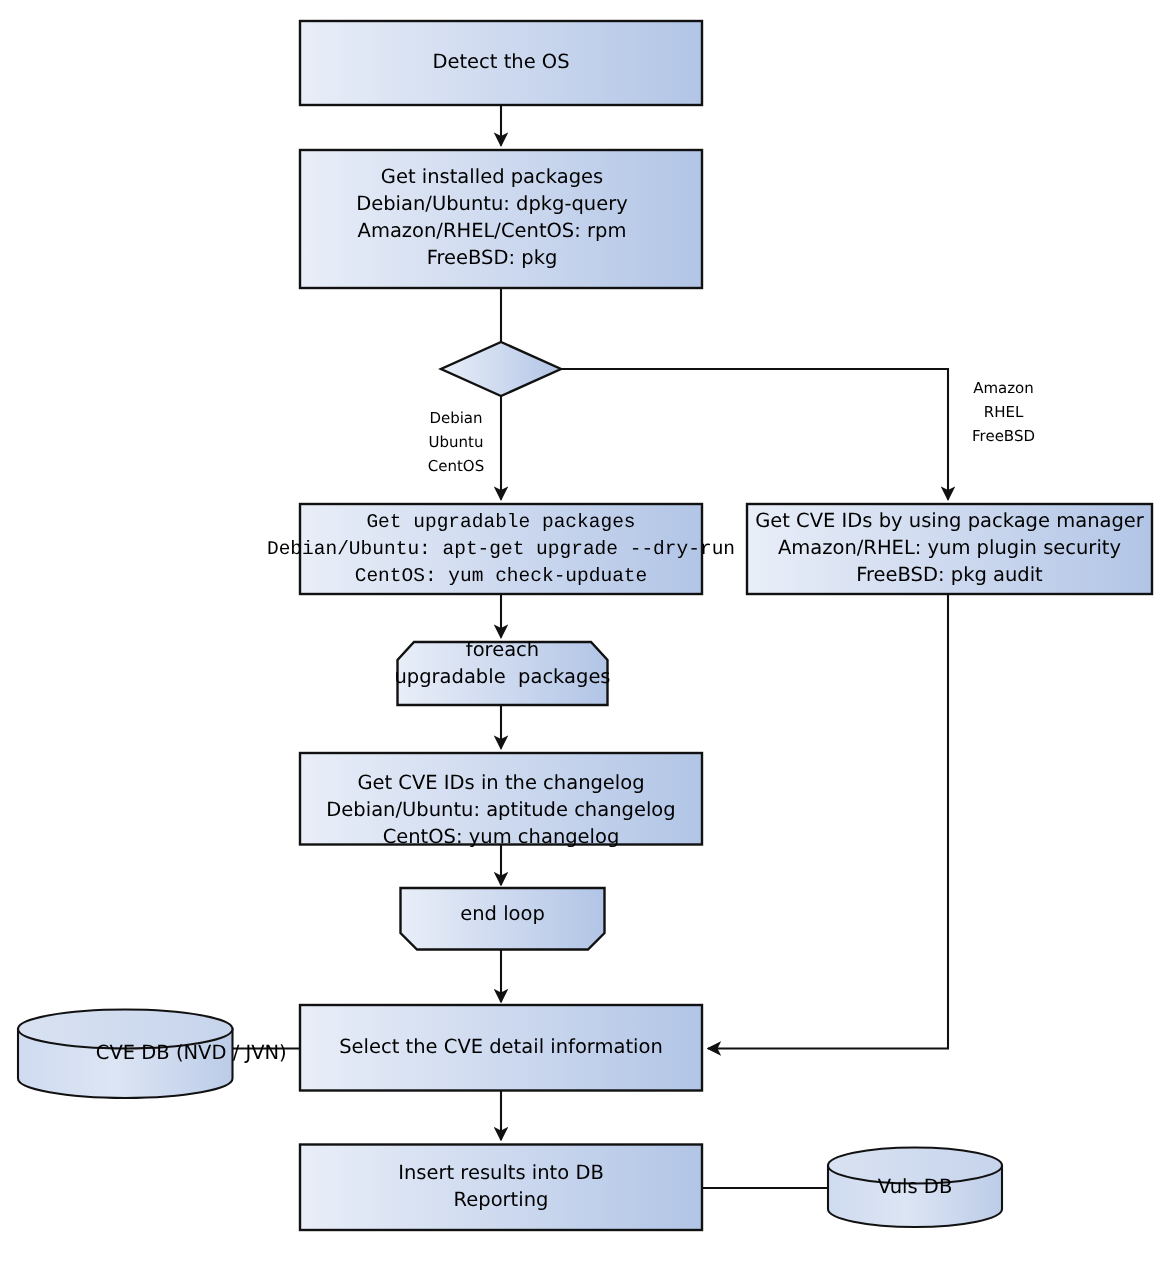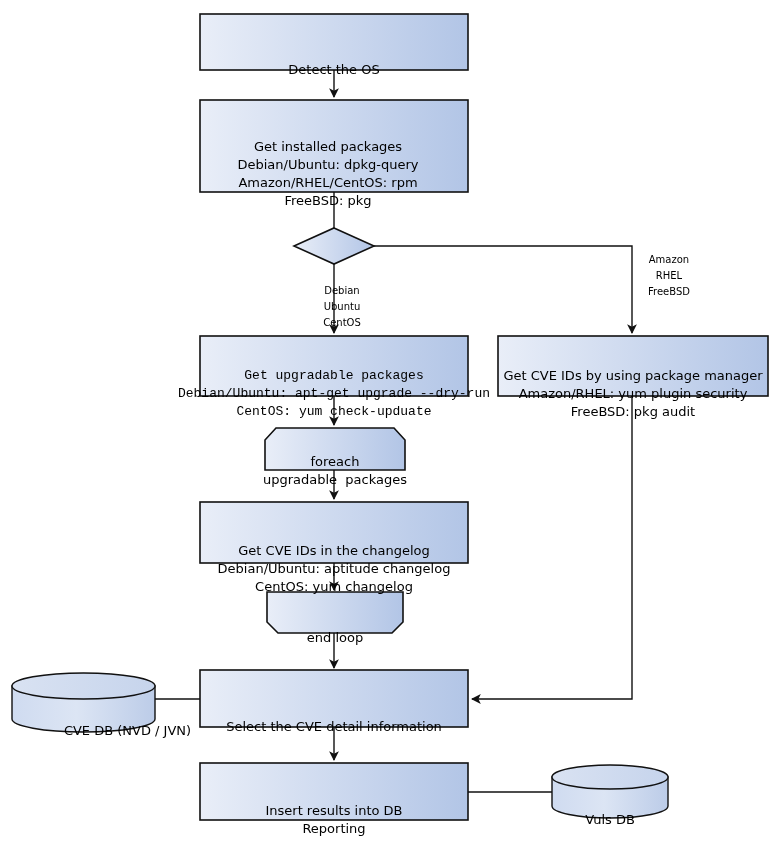--- a/index.html
+++ b/index.html
@@ -26,21 +26,20 @@
     display: flex;
     flex-direction: column;
     align-items: center;
     justify-content: center;
     text-align: center;
     color: #000000;
     font-size: 13px;
     line-height: 18px;
     white-space: pre;
     pointer-events: none;
-    margin-top: 28px;
   }
   .edge-label {
     position: absolute;
     text-align: center;
     color: #000000;
     font-size: 10px;
     line-height: 16px;
     white-space: pre;
   }
 </style>
@@ -153,19 +152,19 @@
 
 <div class="node-text" style="left:200px; top:670px; width:268px; height:57px;">Select the CVE detail information</div>
 
 <div class="node-text" style="left:200px; top:763px; width:268px; height:57px;">Insert results into DB
 Reporting</div>
 
 <div class="node-text" style="left:12px; top:686px; width:143px; height:33px;padding-left:44px;">CVE DB (NVD / JVN)</div>
 
 <div class="node-text" style="left:552px; top:777px; width:116px; height:29px;">Vuls DB</div>
 
-<div class="edge-label" style="left:276px; top:283px; width:56px;margin-left:38px;">Debian
+<div class="edge-label" style="left:276px; top:272px; width:56px;">Debian
 Ubuntu
 CentOS</div>
 
 <div class="edge-label" style="left:636px; top:252px; width:66px;">Amazon
 RHEL
 FreeBSD</div>
 
 </body></html>

